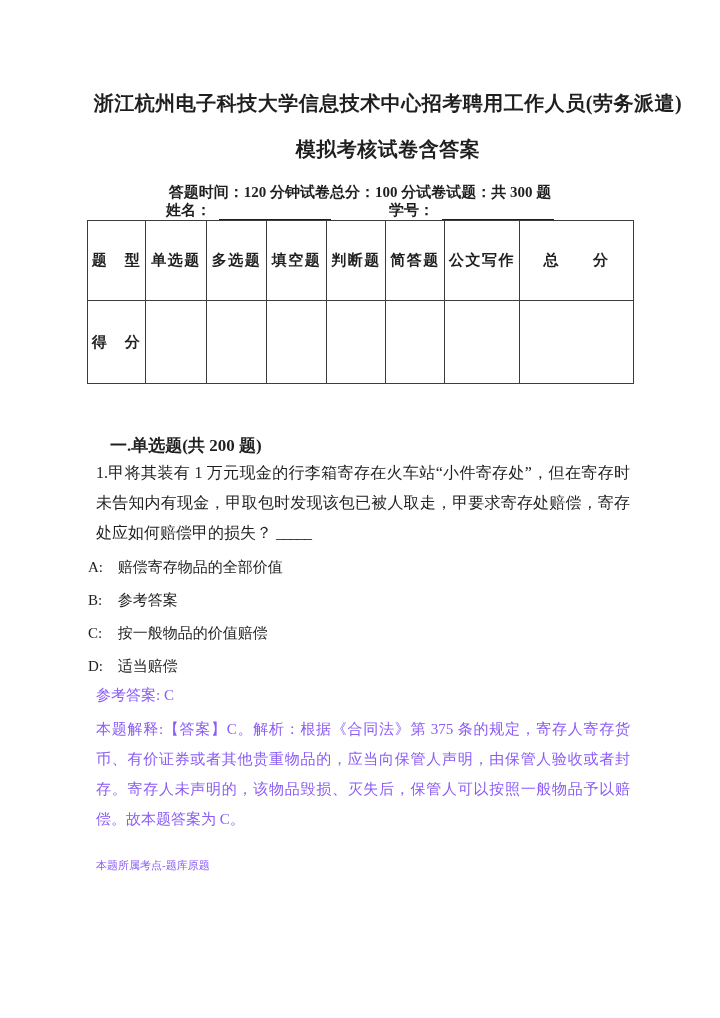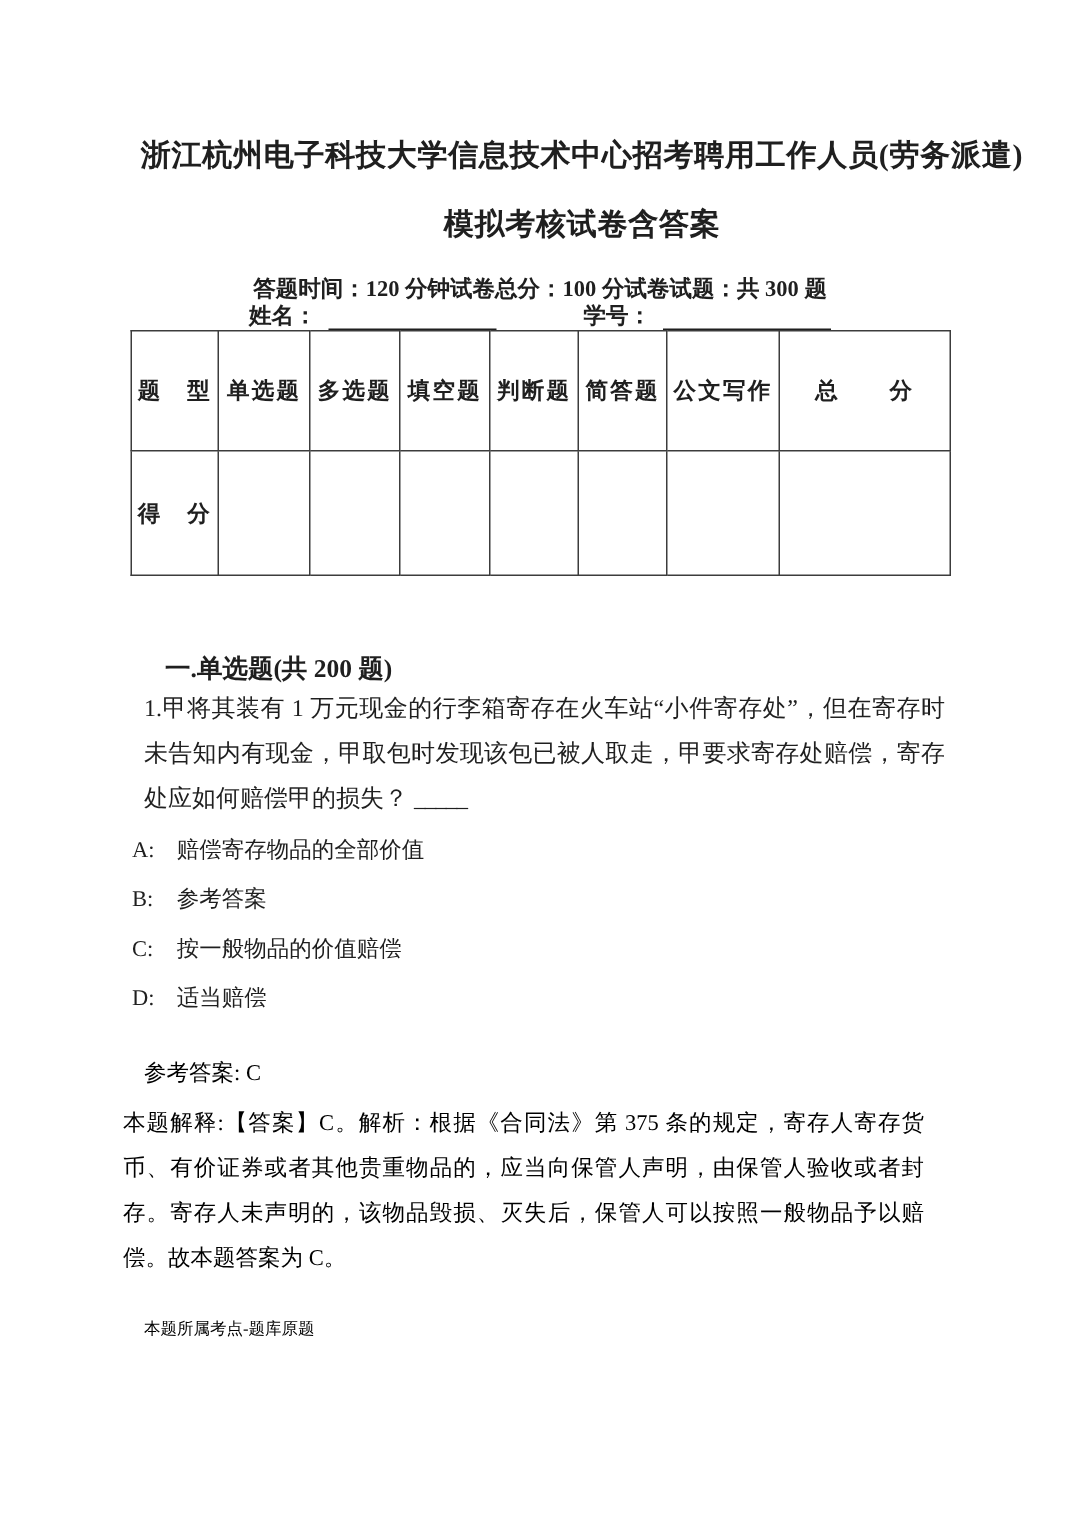--- a/index.html
+++ b/index.html
@@ -101,33 +101,33 @@
   .option-label { display: inline-block; min-width: 26px; }
   .answer-line {
     position: absolute;
     top: 686px;
     left: 96px;
     font-size: 15px;
   }
   .explanation-block {
     position: absolute;
     top: 714px;
-    left: 82px;
+    left: 96px;
     width: 534px;
     font-size: 15px;
     line-height: 30px;
     text-align: justify;
   }
   .source-line {
     position: absolute;
     top: 858px;
     left: 96px;
     font-size: 11px;
   }
-  .red-text { color: #000000; margin-top: 20px; }
+  .red-text { color: #8b5cf6; }
 </style>
 </head>
 <body>
 
 <div class="page">
 
   <div class="title-line title-line-1">浙江杭州电子科技大学信息技术中心招考聘用工作人员(劳务派遣)</div>
   <div class="title-line title-line-2">模拟考核试卷含答案</div>
 
   <div class="info-row">

